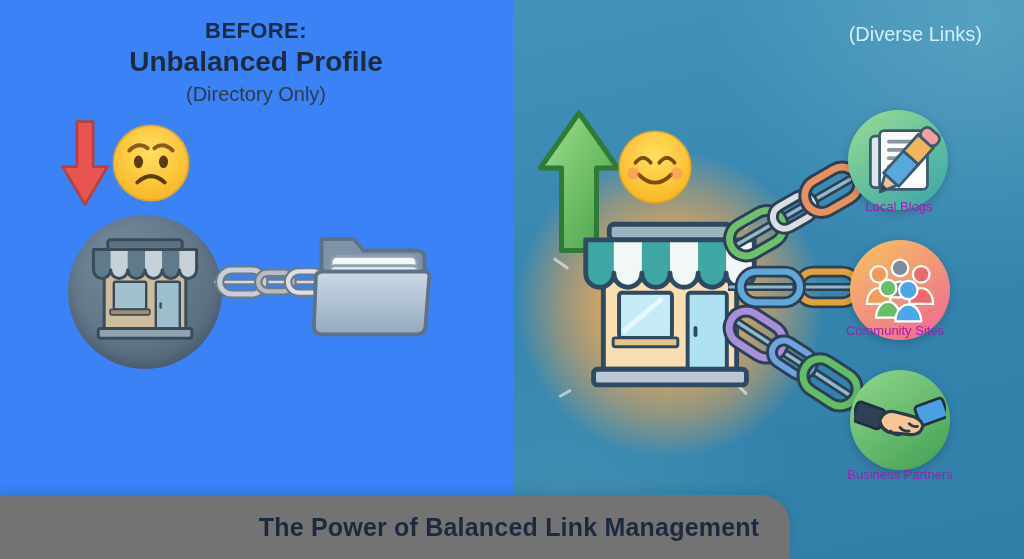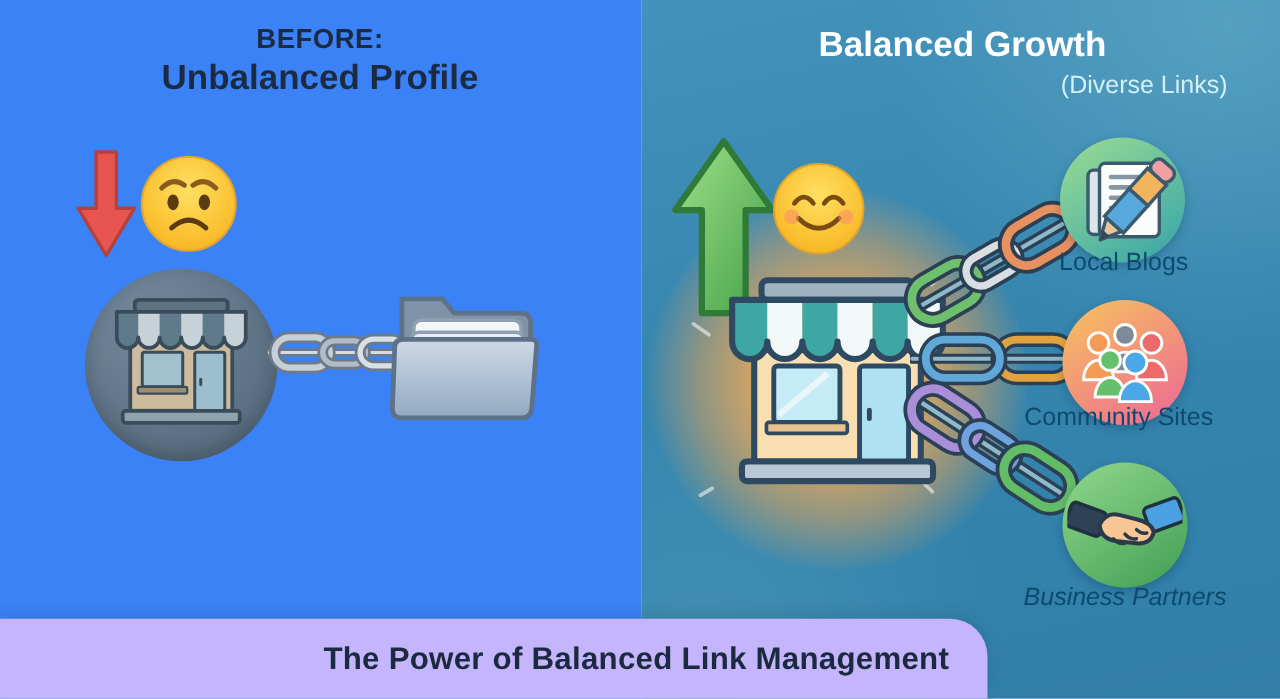--- a/index.html
+++ b/index.html
@@ -65,43 +65,44 @@
 
   .badge {
     width:100px; height:100px; border-radius:50%;
     box-shadow: 0 3px 8px rgba(10,35,55,.25);
   }
   .badge svg { position:absolute; left:4px; top:4px; width:92px; height:92px; }
   .badge-blogs     { left:848px; top:110px; background:linear-gradient(145deg,#93d894 8%,#3fa9a8 90%); }
   .badge-community { left:850px; top:240px; background:linear-gradient(145deg,#f6bc62 8%,#ee6f90 90%); }
   .badge-partners  { left:850px; top:370px; background:linear-gradient(145deg,#8ad389 8%,#49a457 90%); }
 
-  .label-navy { font-size:20px; color:#0c4a6e; text-align:center; font-weight:400; }
+  .label-navy { font-size:13px; color:#a21caf; text-align:center; font-weight:400; }
   .label-blogs     { left:826px; top:199px; width:146px; }
   .label-community { left:798px; top:323px; width:194px; }
-  .label-partners  { left:800px; top:467px; width:200px;font-style:italic; }
+  .label-partners  { left:800px; top:467px; width:200px; }
 
   
   .footer-band {
     left:0; bottom:0; width:790px; height:64px;
-    background:#c4b5fd; border-top-right-radius:30px;
+    background:#737373; border-top-right-radius:30px;
     box-shadow: 0 -3px 12px rgba(15,40,60,.14);
     display:flex; align-items:center; justify-content:center;
     padding-left:228px;
   }
   .footer-title { font-size:25px; font-weight:800; color:#1c2a40; letter-spacing:.2px; white-space:nowrap; }
 </style>
 </head>
 <body>
 
 <div class="abs panel-before">
 
   <div class="abs heading-block before-heading">
     <div class="kicker">BEFORE:</div>
     <div class="headline">Unbalanced Profile</div>
+    <div class="subhead">(Directory Only)</div>
   </div>
 
   <svg class="abs red-arrow" viewBox="0 0 60 100">
     <path d="M21,4 h18 v50 h16 L30,96 L5,54 h16 z" fill="#e85550" stroke="#b5413d" stroke-width="3" stroke-linejoin="round"></path>
   </svg>
 
   <svg class="abs worried" viewBox="0 0 72 72">
     <defs>
         <radialGradient id="wg" cx="50%" cy="35%" r="70%">
       <stop offset="0%" stop-color="#ffe062"></stop>
@@ -165,21 +166,20 @@
     <rect x="26" y="38" width="90" height="40" rx="6" fill="#f4f7fa" stroke="#8fa0b2" stroke-width="3"></rect>
     <rect x="24" y="48" width="94" height="38" rx="6" fill="#e9eef3" stroke="#8fa0b2" stroke-width="3"></rect>
     <path d="M18,54 L124,54 Q130,54 129,60 L125,112 Q124,120 116,120 L16,120 Q8,120 8,112 L10,60 Q10,54 18,54 Z" fill="url(#foldg)" stroke="#5d7288" stroke-width="4" stroke-linejoin="round"></path>
   </svg>
 
 </div>
 
 <div class="abs panel-after">
 
   <div class="abs heading-block after-heading" style="left:45px; top:18px;">
-    <div class="headline">Balanced Growth</div>
     <div class="subhead">(Diverse Links)</div>
   </div>
 </div>
 
 <div class="abs glow"></div>
 <div class="spark" style="left:552px; top:262px; width:18px; transform:rotate(35deg);"></div>
 <div class="spark" style="left:558px; top:392px; width:14px; transform:rotate(-30deg);"></div>
 <div class="spark" style="left:742px; top:222px; width:16px; transform:rotate(-40deg);"></div>
 <div class="spark" style="left:735px; top:388px; width:14px; transform:rotate(45deg);"></div>
 

